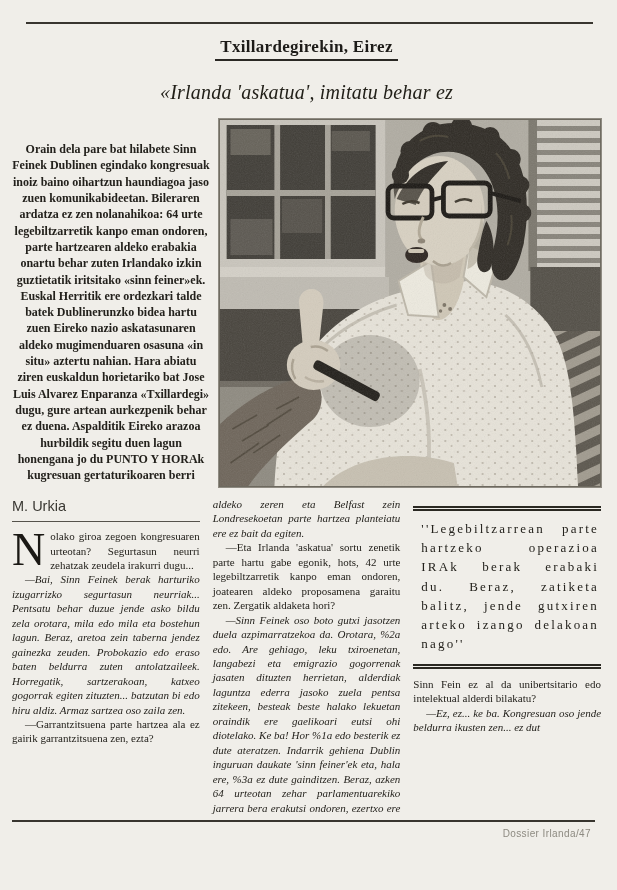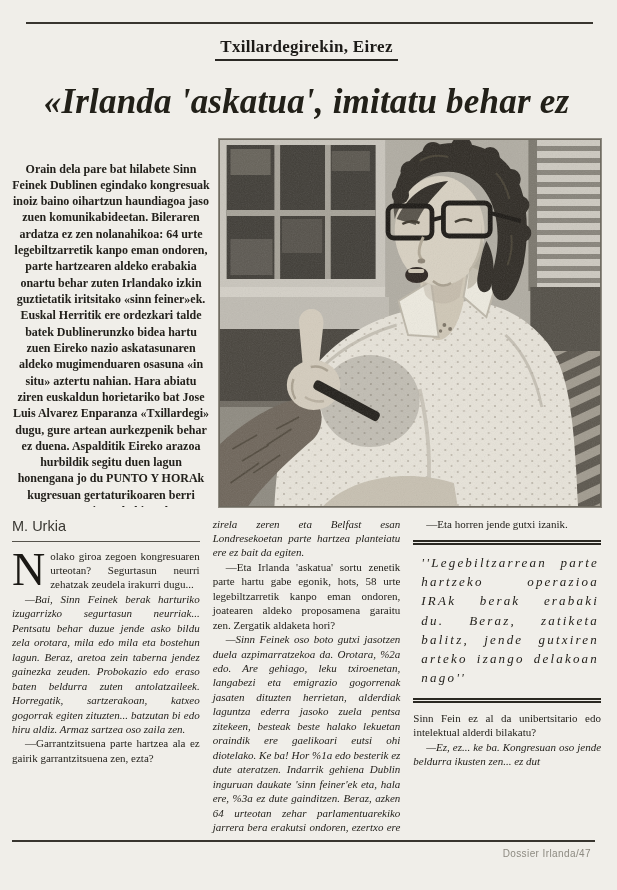--- a/index.html
+++ b/index.html
@@ -7,38 +7,38 @@
   .page{
     width:617px;height:890px;box-sizing:border-box;overflow:hidden;
     background:#f0eee9;
     padding:22px 16px 0 12px;
     font-family:"Liberation Serif",serif;color:#1d1b18;
   }
   .top-rule{height:2px;background:#38352f;margin:0 8px 0 14px;}
   .kicker-wrap{text-align:center;margin-top:13px;height:26px;}
   .kicker{font-weight:bold;font-size:17px;letter-spacing:.3px;
     border-bottom:2px solid #2a2824;padding:0 5px 3px;}
-  .headline{margin:16px 0 0;text-align:center;font-weight:bold;font-style:italic;
-    font-size:35px;line-height:1.3;letter-spacing:.2px;color:#222019;}
+  .headline{margin:16px 0 0;text-align:center;font-weight:normal;font-style:italic;
+    font-size:20px;line-height:1.3;letter-spacing:.2px;color:#222019;}
   .top-section{display:flex;gap:9px;margin-top:14px;}
   .intro{flex:0 0 198px;font-weight:bold;font-size:12px;line-height:1.36;
     text-align:center;padding-top:22px;height:346px;overflow:hidden;color:#23211c;}
   .photo{flex:1;margin:0;height:368px;background:#b0aca2;outline:1px solid #8f8b82;}
   .photo svg{display:block;width:100%;height:100%;}
   .columns{display:flex;gap:13px;margin-top:10px;height:319px;overflow:hidden;}
   .col{flex:1;font-size:11px;line-height:1.315;text-align:justify;color:#24221d;}
   .col p{margin:0;}
   p.indent{text-indent:13px;}
   .a{font-style:italic;}
   .byline{font-family:"Liberation Sans",sans-serif;font-size:14.5px;color:#3a3833;
     border-bottom:1px solid #55524b;padding-bottom:5px;margin-bottom:7px;}
   .dropcap{float:left;font-size:46px;line-height:.78;padding:3px 5px 0 0;color:#1a1814;}
   .quote-box{border-top:5px double #2a2822;border-bottom:5px double #2a2822;
     margin:9px 0 8px;padding:8px 2px 10px 8px;}
-  .quote-text{font-style:italic;font-size:13px;line-height:1.48;
+  .quote-text{font-size:13px;line-height:1.48;
     letter-spacing:2.2px;word-spacing:3px;text-align:justify;margin:0;}
   .bottom-rule{height:2px;background:#38352f;margin:4px 6px 0 0;}
   .footer{font-family:Liberation Sans, sans-serif;font-size:10px;color:#8d8a81;
     text-align:right;margin-top:6px;padding-right:10px;letter-spacing:.4px;}
 </style>
 </head>
 <body>
 
 <div class="page">
 
@@ -185,27 +185,26 @@
   <div class="columns">
 
     <div class="col">
       <div class="byline">M. Urkia</div>
       <p class="q"><span class="dropcap">N</span><span>olako giroa zegoen kongresuaren urteotan? Segurtasun neurri zehatzak zeudela irakurri dugu...</span></p>
       <p class="a indent">—Bai, Sinn Feinek berak harturiko izugarrizko segurtasun neurriak... Pentsatu behar duzue jende asko bildu zela orotara, mila edo mila eta bostehun lagun. Beraz, aretoa zein taberna jendez gainezka zeuden. Probokazio edo eraso baten beldurra zuten antolatzaileek. Horregatik, sartzerakoan, katxeo gogorrak egiten zituzten... batzutan bi edo hiru aldiz. Armaz sartzea oso zaila zen.</p>
       <p class="q indent">—Garrantzitsuena parte hartzea ala ez gairik garrantzitsuena zen, ezta?</p>
     </div>
 
     <div class="col">
-      <p class="a">zirela zeren eta Belfast esan Londresekoetan parte hartzea planteiatu ere ez bait da egiten.</p>
-      <p class="q indent">—Eta Irlanda 'askatua' sortu zenetik parte hartu gabe egonik, hots, 58 urte legebiltzarretik kanpo eman ondoren, joatearen aldeko proposamena garaitu zen. Zergatik aldaketa hori?</p>
+      <p class="a">aldeko zeren eta Belfast zein Londresekoetan parte hartzea planteiatu ere ez bait da egiten.</p>
+      <p class="q indent">—Eta Irlanda 'askatua' sortu zenetik parte hartu gabe egonik, hots, 42 urte legebiltzarretik kanpo eman ondoren, joatearen aldeko proposamena garaitu zen. Zergatik aldaketa hori?</p>
       <p class="a indent">—Sinn Feinek oso boto gutxi jasotzen duela azpimarratzekoa da. Orotara, %2a edo. Are gehiago, leku txiroenetan, langabezi eta emigrazio gogorrenak jasaten dituzten herrietan, alderdiak laguntza ederra jasoko zuela pentsa zitekeen, besteak beste halako lekuetan oraindik ere gaelikoari eutsi ohi diotelako. Ke ba! Hor %1a edo besterik ez dute ateratzen. Indarrik gehiena Dublin inguruan daukate 'sinn feiner'ek eta, hala ere, %3a ez dute gainditzen. Beraz, azken 64 urteotan zehar parlamentuarekiko jarrera bera erakutsi ondoren, ezertxo ere aurreratzen ez zela ikusirik, zera</p>
     </div>
 
     <div class="col">
-      <p class="q indent">—Eta horren jende gutxi izanik.</p>
       <div class="quote-box">
         <p class="quote-text">''Legebiltzarrean parte hartzeko operazioa IRAk berak erabaki du. Beraz, zatiketa balitz, jende gutxiren arteko izango delakoan nago''</p>
       </div>
       <p class="q">Sinn Fein ez al da unibertsitario edo intelektual alderdi bilakatu?</p>
       <p class="a indent">—Ez, ez... ke ba. Kongresuan oso jende beldurra ikusten zen... ez dut</p>
     </div>
 
   </div>
 
   <div class="bottom-rule"></div>

